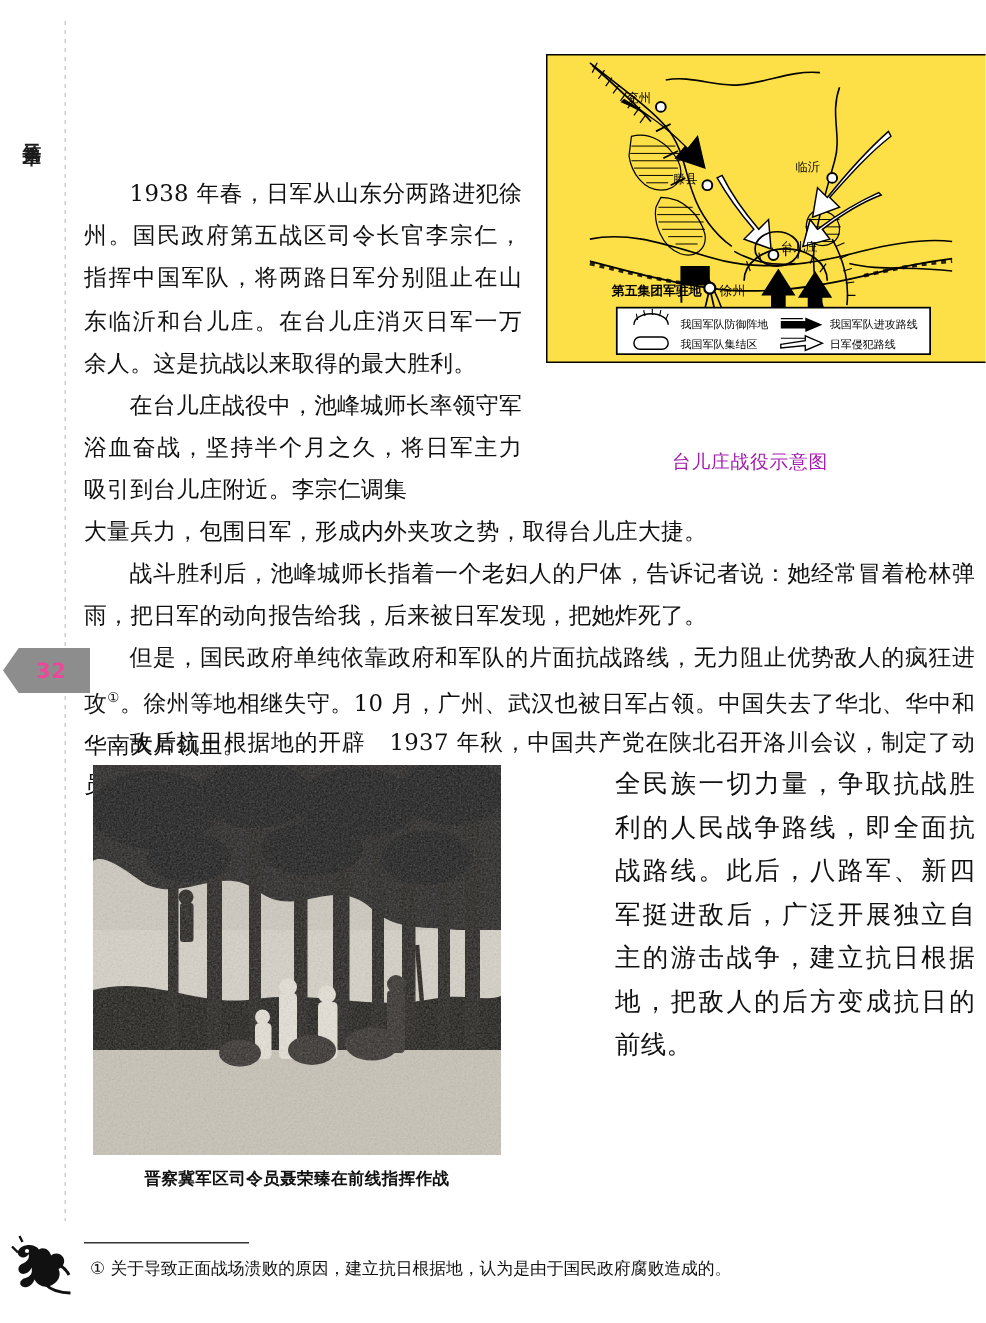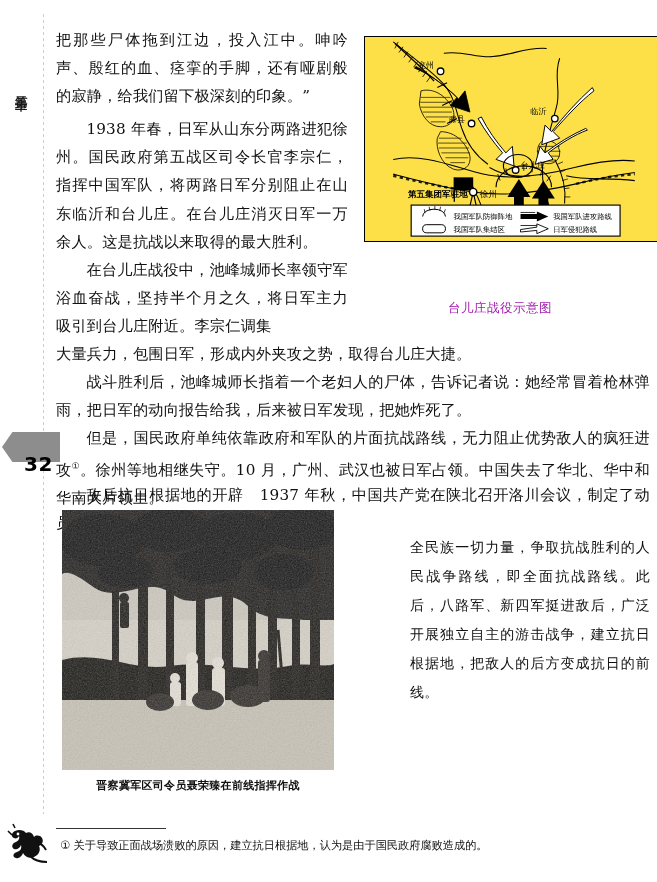--- a/index.html
+++ b/index.html
@@ -30,22 +30,22 @@
   .chapter-vert .gap{display:block;height:9px;}
 
   
   .pagenum-wrap{position:absolute;left:2px;top:432px;width:64px;height:34px;}
   .pagenum-flag{
     position:absolute;left:0;top:0;width:58px;height:30px;
     background:#8d8d8d;
     clip-path:polygon(0% 50%, 18% 0%, 100% 0%, 100% 100%, 18% 100%);
   }
   .pagenum-txt{
-    position:absolute;left:22px;top:20px;width:34px;
-    font-size:20px;font-weight:700;color:#000000;
+    position:absolute;left:22px;top:8px;width:34px;
+    font-size:14px;font-weight:700;color:#ec4899;
     font-family:"DejaVu Sans","Liberation Sans",sans-serif;
     letter-spacing:.5px;
   }
 
   
   .col-narrow{
     position:absolute;left:56px;width:292px;
     font-size:15.2px;line-height:28.2px;
     text-align:justify;text-justify:inter-ideograph;
     font-family:"DejaVu Serif","Liberation Serif",serif;
@@ -53,25 +53,24 @@
   }
   .col-full{
     position:absolute;left:56px;width:594px;
     font-size:15.2px;line-height:28.2px;
     text-align:justify;text-justify:inter-ideograph;
     font-family:"DejaVu Serif","Liberation Serif",serif;
     letter-spacing:.2px;
   }
   .col-right{
     position:absolute;left:410px;width:240px;
-    font-size:14px;line-height:29px;
+    font-size:17px;line-height:29px;
     text-align:justify;text-justify:inter-ideograph;
     font-family:"DejaVu Serif","Liberation Serif",serif;
     letter-spacing:.2px;
-    margin-top:24px;
   }
   .ind{text-indent:2em;}
   .sect-head{font-weight:400;font-family:"DejaVu Sans","Liberation Sans",sans-serif;}
   sup.fn{font-size:9px;vertical-align:super;}
 
   
   .map-box{
     position:absolute;left:364px;top:36px;width:300px;height:206px;
     border:1.6px solid #000;background:#fde047;box-sizing:border-box;overflow:hidden;
   }
@@ -114,21 +113,20 @@
     <span>第二章</span>
     <span class="gap"></span>
     
   </div>
 
   <div class="pagenum-wrap">
     <div class="pagenum-flag"></div>
     <div class="pagenum-txt">32</div>
   </div>
 
-  <div class="col-narrow" style="top:26px;">把那些尸体拖到江边，投入江中。呻吟声、殷红的血、痉挛的手脚，还有哑剧般的寂静，给我们留下极深刻的印象。”</div>
 
   <div class="col-narrow ind" style="top:115px;">1938 年春，日军从山东分两路进犯徐州。国民政府第五战区司令长官李宗仁，指挥中国军队，将两路日军分别阻止在山东临沂和台儿庄。在台儿庄消灭日军一万余人。这是抗战以来取得的最大胜利。</div>
 
   <div class="col-narrow ind" style="top:256px;">在台儿庄战役中，池峰城师长率领守军浴血奋战，坚持半个月之久，将日军主力吸引到台儿庄附近。李宗仁调集</div>
 
   <div class="col-full ind" style="top:368px;">战斗胜利后，池峰城师长指着一个老妇人的尸体，告诉记者说：她经常冒着枪林弹雨，把日军的动向报告给我，后来被日军发现，把她炸死了。</div>
 
   <div class="col-full" style="top:340px;">大量兵力，包围日军，形成内外夹攻之势，取得台儿庄大捷。</div>
 
   <div class="col-full ind" style="top:424px;">

